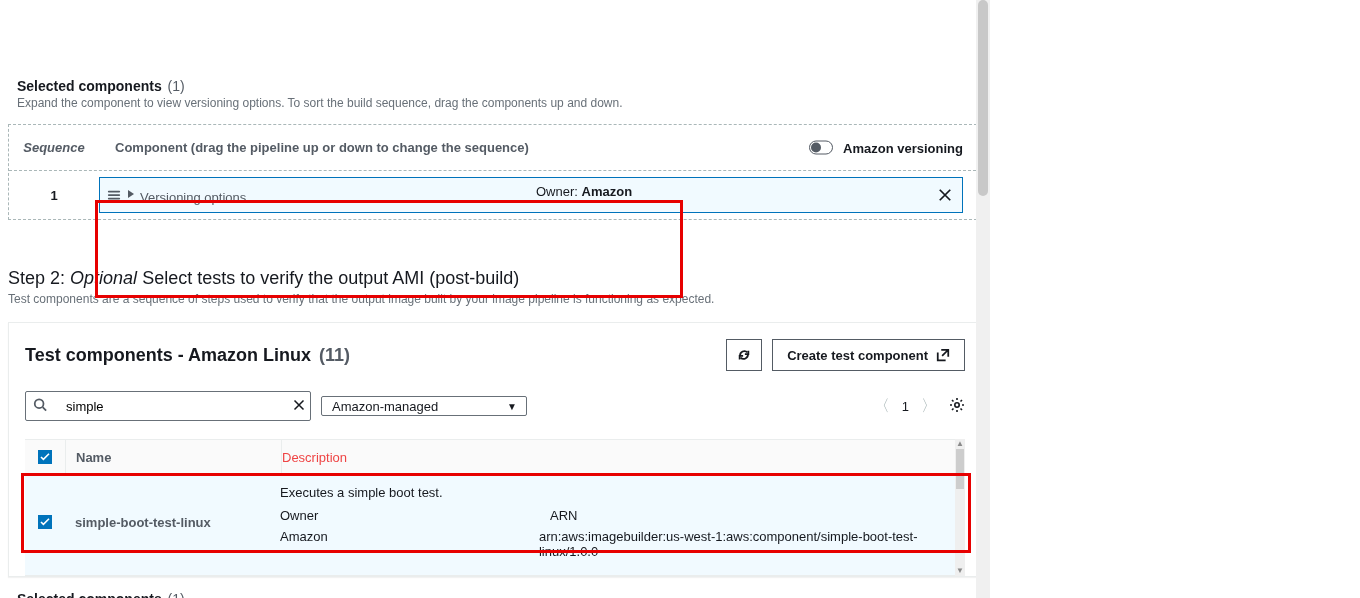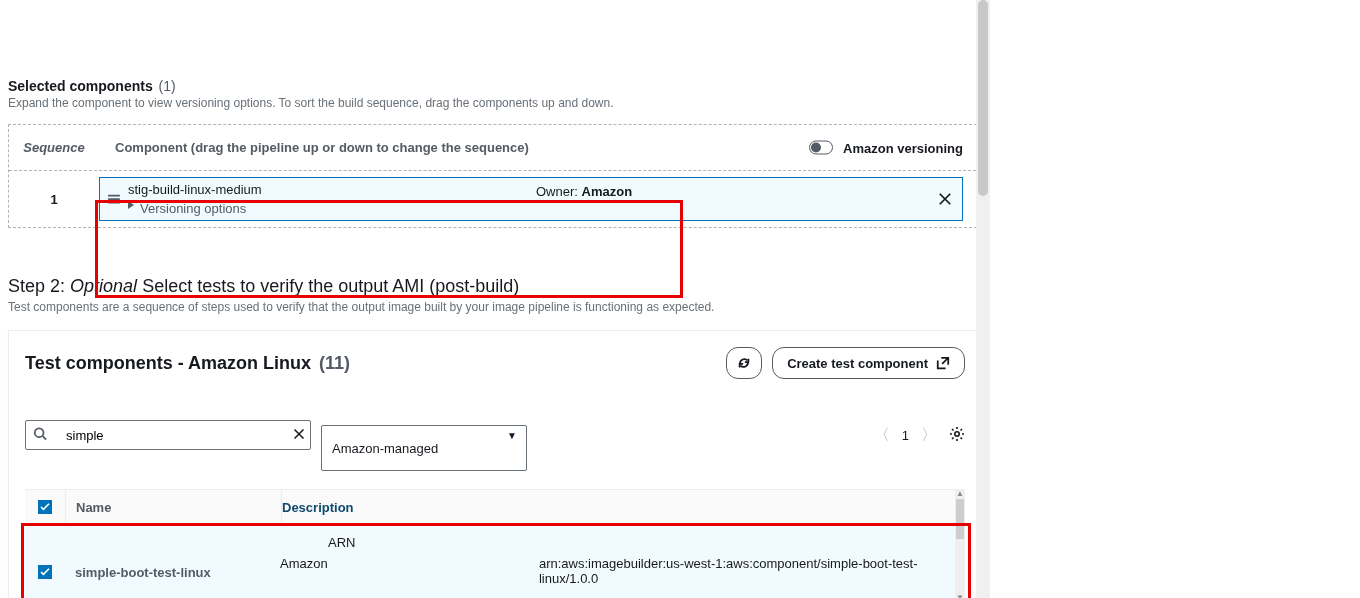--- a/index.html
+++ b/index.html
@@ -2,21 +2,21 @@
 <html><head>
 <meta charset="utf-8">
 <style>
   * { box-sizing: border-box; }
   html, body { margin: 0; padding: 0; width: 1360px; height: 598px; font-family: "Amazon Ember", "Helvetica Neue", Arial, sans-serif; font-size: 14px; color: #16191f; background: #fff; overflow: hidden; }
 
   .scroll-wrap { position: relative; width: 990px; height: 598px; overflow: hidden; }
   .content { position: relative; padding-left: 8px; padding-right: 8px; }
 
   
-  .sel-header { margin-top: 78px; }
+  .sel-header { margin-top: 78px; margin-left: 9px; }
   .sel-title { font-size: 14px; font-weight: 700; color: #16191f; display: inline-block; }
   .sel-count { font-weight: 400; color: #545b64; margin-left: 2px; }
   .sel-sub { font-size: 12px; color: #687078; margin-top: 2px; }
 
   
   .dash-panel { margin-top: 14px; border: 1px dashed #aab7b8; background: #fff; }
 
   .dash-row-head { display: flex; align-items: center; height: 46px; border-bottom: 1px dashed #aab7b8; }
   .seq-col { width: 90px; text-align: center; color: #545b64; font-size: 13px; font-weight: 700; padding-left: 4px; padding-right: 4px; font-style: italic; }
   .comp-col-head { flex: 1; color: #545b64; font-size: 13px; font-weight: 700; padding-left: 16px; position: relative; }
@@ -52,45 +52,45 @@
   .step2-desc { font-size: 12px; color: #687078; margin-top: 3px; }
 
   
   .card { margin-top: 16px; border: 1px solid #eaeded; background: #fff; box-shadow: 0 1px 1px rgba(0,0,0,0.05); }
   .card-inner { padding: 16px 16px 0 16px; position: relative; }
   .card-head { display: flex; align-items: center; justify-content: space-between; }
   .card-title-wrap { display: flex; align-items: baseline; gap: 8px; }
   .card-title { font-size: 18px; font-weight: 700; color: #16191f; }
   .card-count { font-size: 18px; font-weight: 700; color: #545b64; }
   .card-actions { display: flex; gap: 10px; }
-  .btn { height: 32px; border: 1px solid #545b64; background: #fff; border-radius: 12px; display: inline-flex; align-items: center; padding: 0 14px; font-size: 13px; font-weight: 700; color: #16191f; cursor: pointer; gap: 8px; }
+  .btn { height: 32px; border: 1px solid #545b64; background: #fff; border-radius: 0; display: inline-flex; align-items: center; padding: 0 14px; font-size: 13px; font-weight: 700; color: #16191f; cursor: pointer; gap: 8px; }
   .btn.icon-only { padding: 0 10px; }
   .btn svg { width: 14px; height: 14px; }
 
   .filter-row { margin-top: 20px; display: flex; align-items: center; gap: 10px; }
   .search-wrap { position: relative; width: 286px; }
   .search-input { width: 100%; height: 30px; border: 1px solid #687078; border-radius: 2px; padding: 0 28px 0 40px; font-size: 13px; }
   .search-icon { position: absolute; left: 8px; top: 50%; transform: translateY(-50%); color: #545b64; }
   .clear-icon { position: absolute; right: 6px; top: 50%; transform: translateY(-50%); color: #16191f; cursor: pointer; }
 
   .select-wrap { position: relative; width: 206px; }
-  .select { width: 100%; height: 46px; border: 1px solid #687078; border-radius: 2px; padding: 0 28px 0 10px; font-size: 13px; background: #fff; display: flex; align-items: center; margin-top: 26px; }
+  .select { width: 100%; height: 20px; border: 1px solid #687078; border-radius: 2px; padding: 0 28px 0 10px; font-size: 13px; background: #fff; display: flex; align-items: center; }
   .select-caret { position: absolute; right: 10px; top: 50%; transform: translateY(-50%); color: #16191f; font-size: 10px; }
 
   .pager { position: absolute; right: 16px; display: flex; align-items: center; gap: 12px; }
   .pager .angle { color: #aab7b8; font-size: 16px; }
   .pager .num { font-size: 13px; }
   .gear { color: #16191f; }
 
   
   .tbl { margin-top: 18px; position: relative; }
   .tbl-head { display: flex; align-items: center; height: 36px; border-top: 1px solid #eaeded; border-bottom: 1px solid #eaeded; background: #fafafa; }
   .col-chk { width: 40px; display: flex; justify-content: center; }
   .col-name { width: 215px; padding-left: 10px; font-size: 13px; font-weight: 700; color: #545b64; }
-  .col-desc { flex: 1; font-size: 13px; font-weight: 700; color: #0c4a6e; }
+  .col-desc { flex: 1; font-size: 13px; font-weight: 400; color: #ef4444; }
   .vline { border-left: 1px solid #eaeded; height: 100%; }
 
   .chk { width: 14px; height: 14px; border: 2px solid #0073bb; background: #0073bb; display: inline-flex; align-items: center; justify-content: center; }
   .chk svg { width: 10px; height: 8px; stroke: #fff; stroke-width: 2; fill: none; }
 
   .tbl-body-wrap { position: relative; }
   .tbl-row { display: flex; align-items: flex-start; padding: 10px 0; border-bottom: 1px solid #eaeded; background: #f1faff; }
   .tbl-row .col-chk { padding-top: 30px; }
   .tbl-row .col-name { font-size: 13px; padding-top: 30px; }
   .desc-block { flex: 1; font-size: 13px; color: #16191f; }
@@ -137,23 +137,20 @@
       </div>
       <div class="dash-row">
         <div class="seq-num">1</div>
         <div class="comp-card">
           <div class="drag-handle">
             <svg viewBox="0 0 16 16">
                 <path d="M2 4h12M2 8h12M2 12h12" stroke="#545b64" stroke-width="2" fill="none" stroke-linecap="round"></path>
               </svg>
           </div>
           <div class="comp-body">
-            <div class="comp-line1">
-              <span class="comp-name">stig-build-linux-medium</span>
-            </div>
             <div class="comp-owner-wrap">
               <span class="lbl">Owner:</span>
               <span class="val">Amazon</span>
             </div>
             <div class="vers-row">
               <span class="caret-right"></span>
               <span class="vers-text">Versioning options</span>
             </div>
           </div>
           <div class="close-btn">
@@ -249,21 +246,23 @@
                 <div class="tbl-row">
                   <div class="col-chk">
                     <span class="chk">
                         <svg viewBox="0 0 12 10">
                           <path d="M1 5l3 3 7-7"></path>
                         </svg>
                       </span>
                   </div>
                   <div class="col-name">simple-boot-test-linux</div>
                   <div class="desc-block">
+                    <div class="topdesc">Executes a simple boot test.</div>
                     <div class="row">
+                      <div class="lblcell">Owner</div>
                       <div class="valcell">ARN</div>
                     </div>
                     <div class="row">
                       <div class="lblcell">Amazon</div>
                       <div class="valcell">arn:aws:imagebuilder:us-west-1:aws:component/simple-boot-test-linux/1.0.0</div>
                     </div>
                   </div>
                 </div>
                 <div class="redbox2"></div>
               </div>

